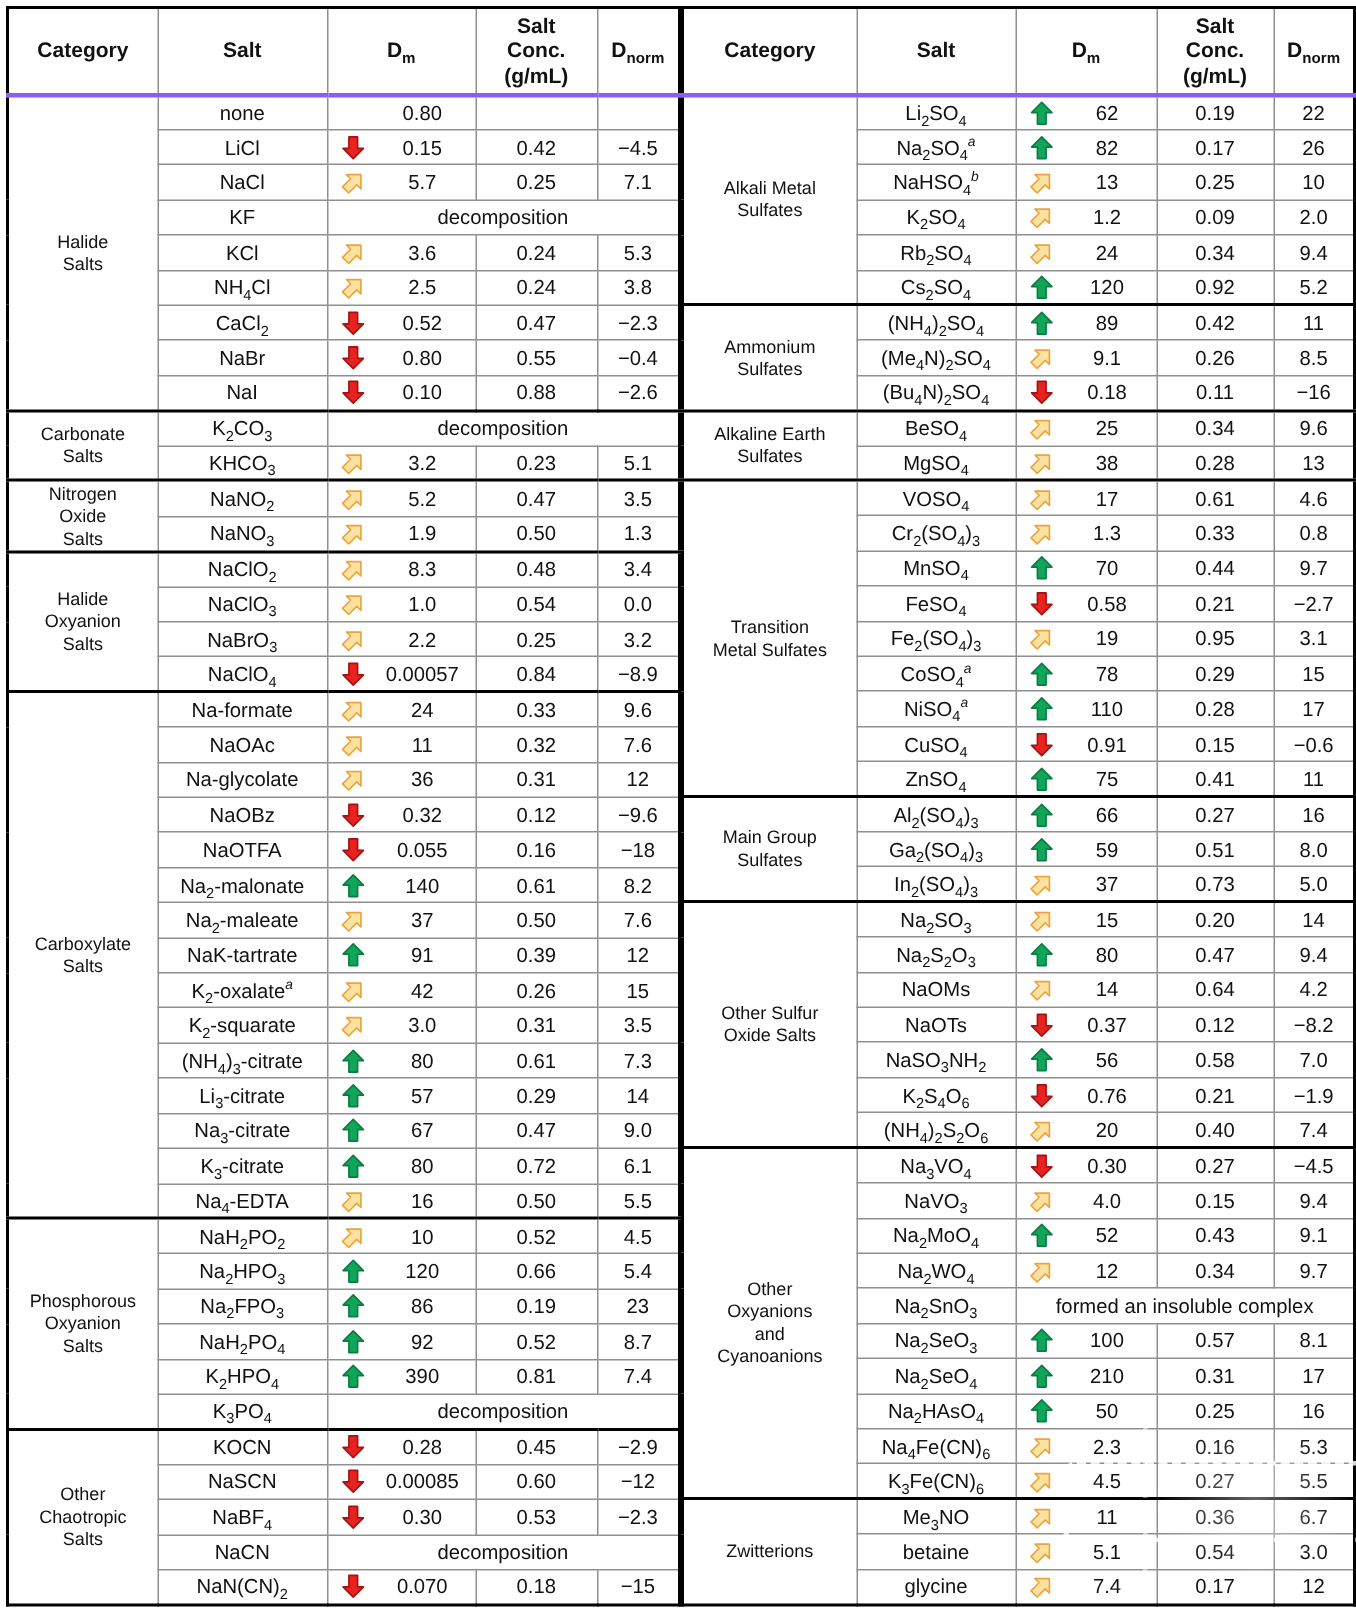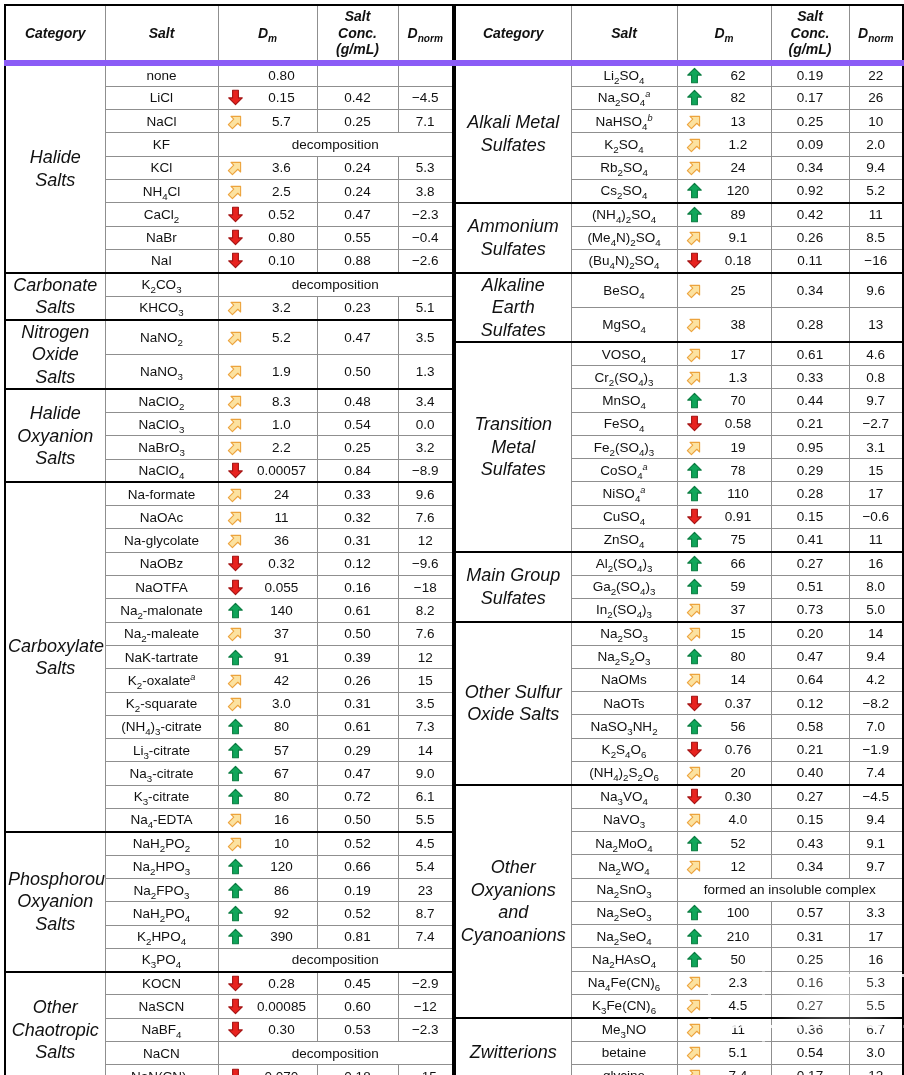--- a/index.html
+++ b/index.html
@@ -23,34 +23,32 @@
   th,td{
     border:1px solid #8f8f8f;
     text-align:center;
     vertical-align:middle;
     padding:0;
     overflow:hidden;
   }
   thead tr{height:58px;}
   thead th{
     font-size:14px;font-weight:bold;
-    border-bottom:6px solid #8b5cf6;
+    border-bottom:3px solid #8b5cf6;
     line-height:1.2;
-    font-style:italic;
   }
   th.conc-h{white-space:pre-line;}
   tbody tr{height:23.3px;}
   tbody td{font-size:13.5px;}
   tbody tr.gs>td{border-top:2px solid #000;}
   td.cat{
-    font-size:18px;
+    font-size:12px;
     white-space:pre-line;
     line-height:1.25;
     padding:0 2px;
-    font-style:italic;
   }
   sub{font-size:0.72em;line-height:0;}
   sup.fn{font-size:0.68em;font-style:italic;line-height:0;}
   .dmw{display:flex;align-items:center;width:100%;}
   .aw{width:34px;display:flex;justify-content:center;flex:0 0 34px;}
   .dv{flex:1;text-align:center;padding-right:6px;}
   svg.arrow{width:17px;height:17px;display:block;}
   svg.arrow.ne{transform:rotate(45deg);}
   svg.arrow.down{transform:rotate(180deg);}
   
@@ -1268,21 +1266,21 @@
             <div class="dmw">
               <span class="aw">
                 <svg viewBox="0 0 20 20" class="arrow up">
                   <path d="M10 1.5 L18 9.5 L13.4 9.5 L13.4 18.5 L6.6 18.5 L6.6 9.5 L2 9.5 Z" fill="#10a65a" stroke="#0a7c41" stroke-width="1.3" stroke-linejoin="round"></path>
                 </svg>
               </span>
               <span class="dv">100</span>
             </div>
           </td>
           <td>0.57</td>
-          <td>3.3</td>
+          <td>8.1</td>
         </tr>
         <tr>
           <td>Na<sub>2</sub>SeO<sub>4</sub></td>
           <td>
             <div class="dmw">
               <span class="aw">
                 <svg viewBox="0 0 20 20" class="arrow up">
                   <path d="M10 1.5 L18 9.5 L13.4 9.5 L13.4 18.5 L6.6 18.5 L6.6 9.5 L2 9.5 Z" fill="#10a65a" stroke="#0a7c41" stroke-width="1.3" stroke-linejoin="round"></path>
                 </svg>
               </span>

